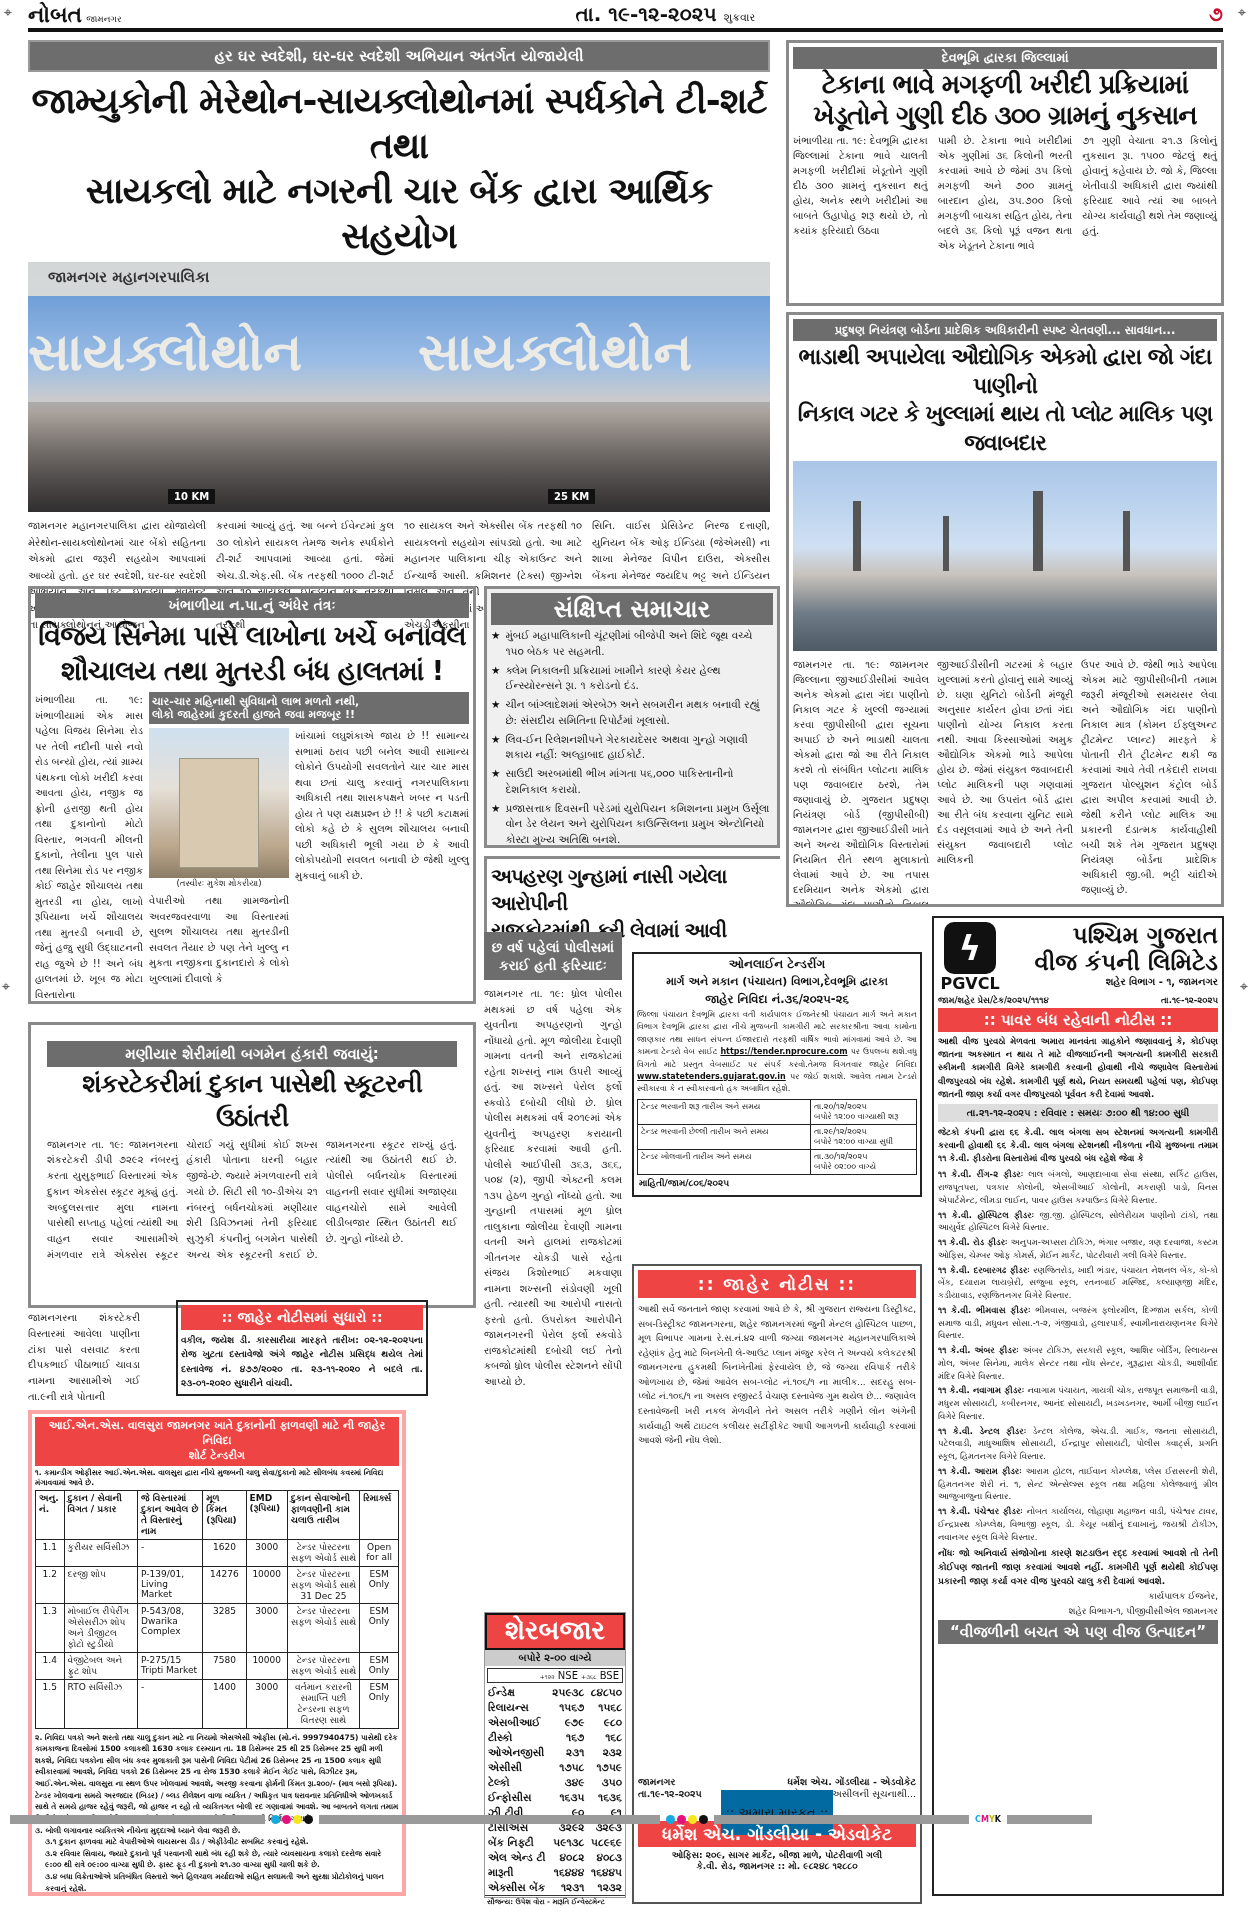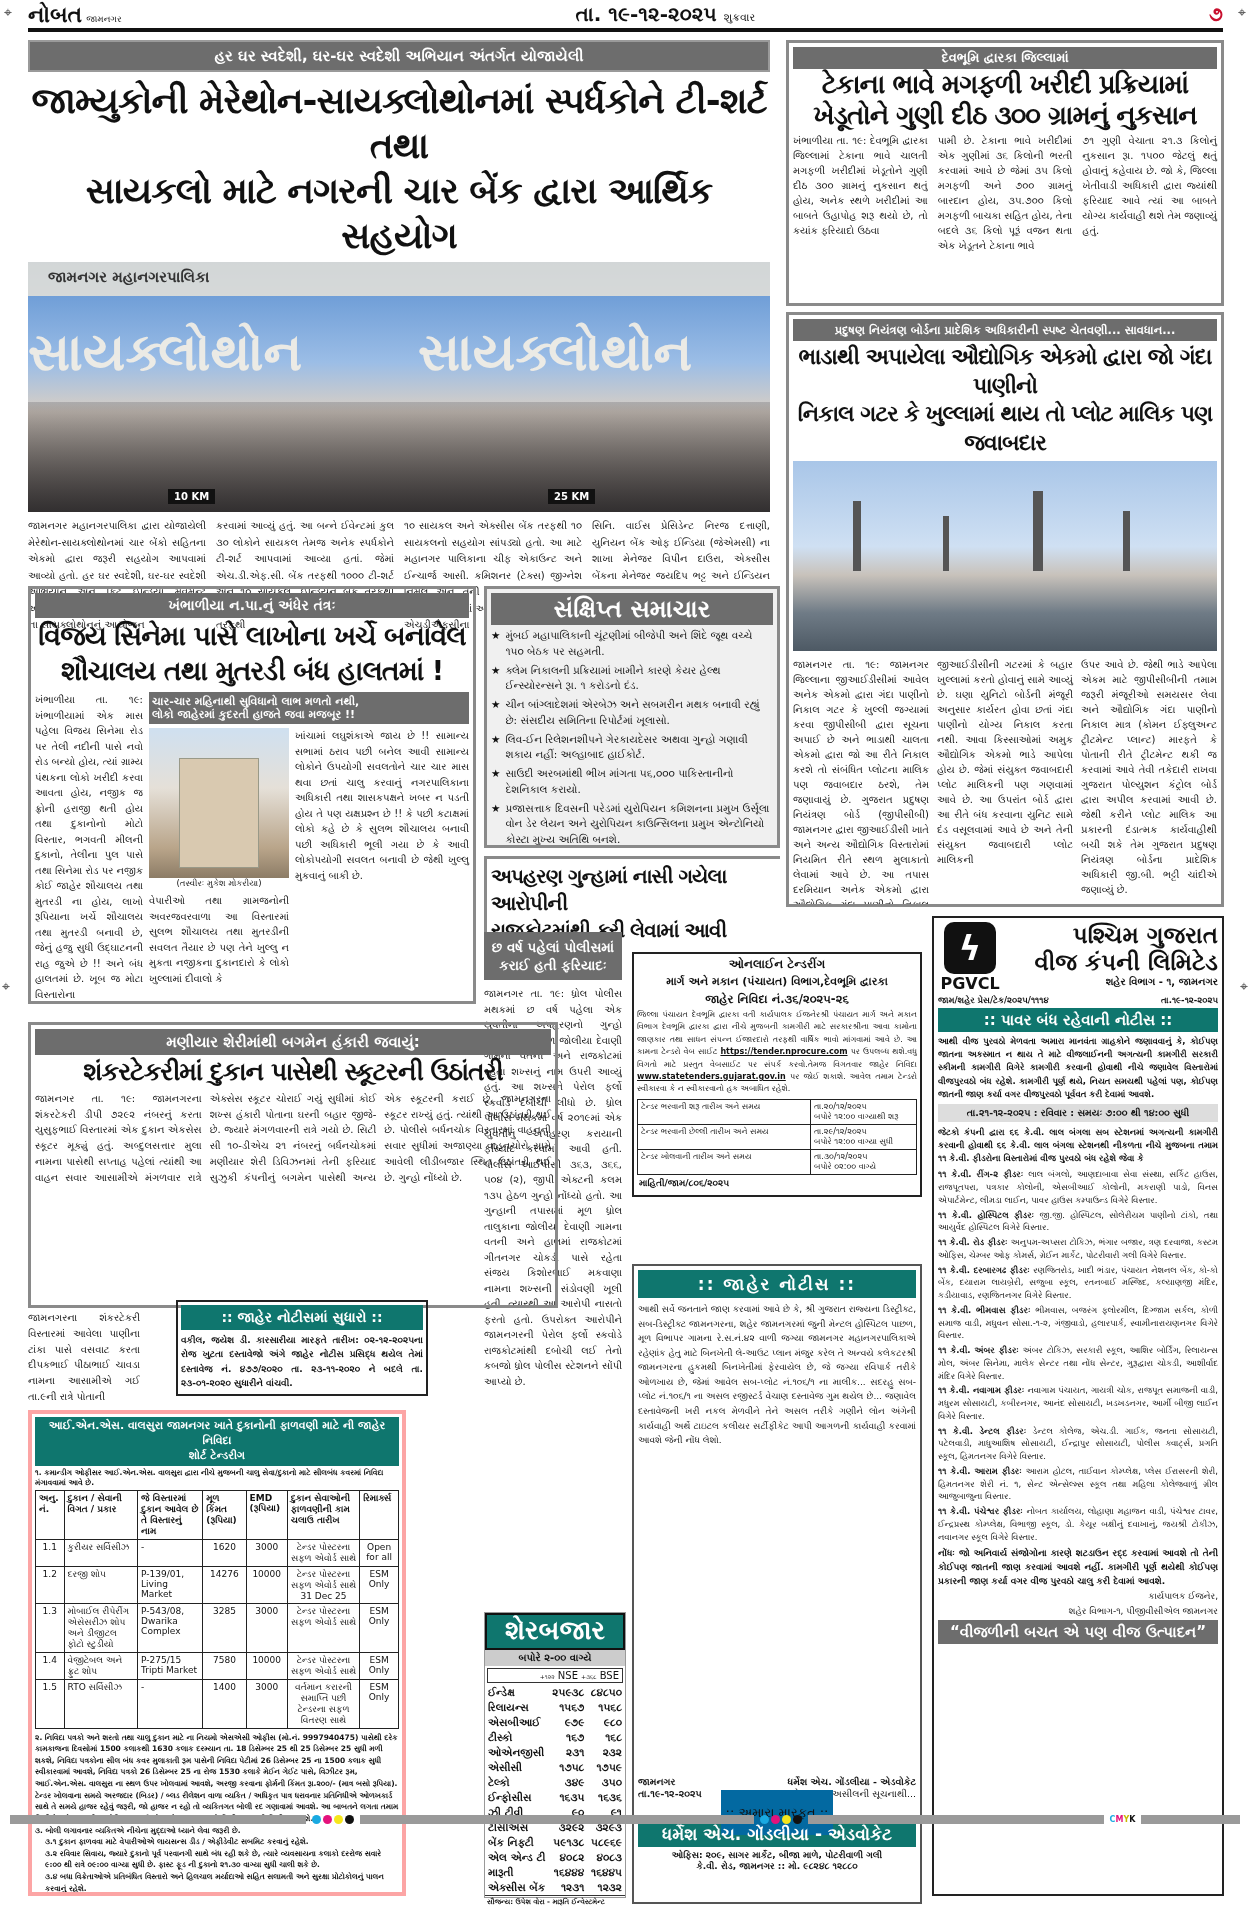--- a/index.html
+++ b/index.html
@@ -11,21 +11,21 @@
 .date{font-size:20px;font-weight:bold}
 .date small{font-size:11px;font-weight:normal}
 .pageno{font-size:20px;font-weight:bold;color:#c8102e}
 .reg{font-size:14px;color:#444}
 .kicker{background:#6d6d6d;color:#fff;text-align:center;font-weight:bold}
 .box{border:3px solid #8a8a8a}
 .headline{font-weight:bold;font-family:"DejaVu Sans",sans-serif;color:#111;line-height:1.25;letter-spacing:-1px}
 .cols{display:grid;gap:10px;font-size:10.5px;line-height:1.55;text-align:justify}
 .photo{background:linear-gradient(180deg,#5a8fd0 0%,#9bbde6 40%,#d9cfc4 60%,#8a7f74 100%)}
 .photo2{background:linear-gradient(180deg,#a9c6e8 0%,#cfe0f3 45%,#c8c2bb 60%,#6f7b86 80%,#4d5964 100%)}
-.blackbar{background:#0f766e;color:#fff;text-align:center;font-weight:bold}
+.blackbar{background:#ef4444;color:#fff;text-align:center;font-weight:bold}
 table{border-collapse:collapse;width:100%}
 td,th{border:1px solid #222;font-size:9px;padding:2px 3px;vertical-align:top}
 th{font-weight:bold;text-align:left}
 .num{text-align:center}
 .stock td{border:none;font-size:10.5px;font-weight:bold;padding:1px 3px}
 .stock td:nth-child(2),.stock td:nth-child(3){text-align:right}
 .bullet{display:flex;gap:5px;font-size:10.5px;line-height:1.5;margin:3px 0}
 .cmyk{display:inline-flex;gap:2px}
 .cmyk span{width:9px;height:9px;border-radius:50%;display:inline-block}
 .footbar{background:#9a9a9a;height:9px}
@@ -217,21 +217,21 @@
       <div>ધર્મેશ એચ. ગોંડલીયા - એડવોકેટ</div>
       <div style="font-weight:normal">તે અમારા અસીલની સૂચનાથી...</div>
     </div>
   </div>
   <div style="text-align:center;margin-top:2px"><span style="background:#0369a1;font-size:13px;padding:15px 5px">:: અમારા મારફત ::</span></div>
   <div class="blackbar" style="font-size:17px;padding:3px 0">ધર્મેશ એચ. ગોંડલીયા - એડવોકેટ</div>
   <div style="text-align:center;font-size:9px;font-weight:bold;margin-top:3px">ઓફિસ: ૨૦૯, સાગર માર્કેટ, બીજા માળે, પોટરીવાળી ગલી</div>
   <div style="text-align:center;font-size:9px;font-weight:bold">કે.વી. રોડ, જામનગર :: મો. ૯૮૨૪૮ ૧૨૮૮૦</div>
 </div>
 
-<div class="abs box" style="left:28px;top:1022px;width:530px;padding:4px;height:286px;overflow:hidden">
+<div class="abs box" style="left:28px;top:1022px;width:448px;padding:16px;height:286px;overflow:hidden">
   <div class="kicker" style="font-size:15px;padding:4px 0">મણીયાર શેરીમાંથી બગમેન હંકારી જવાયું:</div>
   <div class="headline" style="font-size:25px;text-align:center;line-height:1.35">શંકરટેકરીમાં દુકાન પાસેથી સ્કૂટરની ઉઠાંતરી</div>
   <p style="font-size:10px;line-height:1.58;text-align:justify;column-count:3;column-gap:8px;margin-top:2px">જામનગર તા. ૧૯: જામનગરના શંકરટેકરી ડીપી ૭૨૯૨ નંબરનું કરતા યુસુફભાઈ વિસ્તારમાં એક દુકાન એકસેસ સ્કૂટર મૂક્યું હતું. અબ્દુલસત્તાર મુલા નામના પાસેથી સપ્તાહ પહેલાં ત્યાંથી આ વાહન સવાર આસામીએ મંગળવાર રાત્રે એક્સેસ સ્કૂટર ચોરાઈ ગયું સુધીમાં કોઈ શખ્સ હંકારી પોતાના ઘરની બહાર જીજે-છે. જ્યારે મંગળવારની રાત્રે ગયો છે. સિટી સી ૧૦-ડીએચ ૨૧ નંબરનું બર્ધનચોકમાં મણીયાર શેરી ડિવિઝનમાં તેની ફરિયાદ સુઝુકી કંપનીનું બગમેન પાસેથી અન્ય એક સ્કૂટરની કરાઈ છે. જામનગરના સ્કૂટર રાખ્યું હતું. ત્યાંથી આ ઉઠાંતરી થઈ છે. પોલીસે બર્ધનચોક વિસ્તારમાં વાહનની સવાર સુધીમાં અજાણ્યા વાહનચોરો સામે આવેલી લીડીબજાર સ્થિત ઉઠાંતરી થઈ છે. ગુન્હો નોંધ્યો છે.</p>
 </div>
 <div class="abs" style="left:28px;top:1310px;width:112px;height:120px;overflow:hidden">
   <p style="font-size:10px;line-height:1.58;text-align:justify">જામનગરના શંકરટેકરી વિસ્તારમાં આવેલા પાણીના ટાંકા પાસે વસવાટ કરતા દીપકભાઈ પીઠાભાઈ ચાવડા નામના આસામીએ ગઈ તા.૯ની રાત્રે પોતાની</p>
 </div>
 
 <div class="abs" style="left:176px;top:1300px;width:252px;border:2px solid #222;padding:3px">
   <div class="blackbar" style="font-size:14px;padding:4px 0">:: જાહેર નોટીસમાં સુધારો ::</div>
@@ -439,21 +439,21 @@
       <p style="font-size:8.5px;line-height:1.5;font-weight:bold;text-align:justify;margin-bottom:2px"><span>૧૧ કે.વી. પંચેશ્વર ફીડરઃ</span> <span style="font-weight:normal">નોબત કાર્યાલય, લોહાણા મહાજન વાડી, પંચેશ્વર ટાવર, ઈન્દ્રપ્રસ્થ કોમ્પ્લેક્ષ, વિભાજી સ્કૂલ, ડો. કેયૂર બક્ષીનું દવાખાનું, જયશ્રી ટોકીઝ, નવાનગર સ્કૂલ વિગેરે વિસ્તાર.</span></p>
     </div>
   <p style="font-size:9px;line-height:1.55;font-weight:bold;margin-top:4px;text-align:justify">નોંધઃ જો અનિવાર્ય સંજોગોના કારણે શટડાઉન રદ્દ કરવામાં આવશે તો તેની કોઈપણ જાતની જાણ કરવામાં આવશે નહીં. કામગીરી પૂર્ણ થયેથી કોઈપણ પ્રકારની જાણ કર્યા વગર વીજ પુરવઠો ચાલુ કરી દેવામાં આવશે.</p>
   <div style="text-align:right;font-size:9px;font-weight:normal;line-height:1.6">
     <div>કાર્યપાલક ઈજનેર,</div>
     <div>શહેર વિભાગ-૧, પીજીવીસીએલ જામનગર</div>
   </div>
   <div class="kicker" style="font-size:15px;padding:3px 0;margin-top:2px">“વીજળીની બચત એ પણ વીજ ઉત્પાદન”</div>
 </div>
 
-<div class="abs" style="left:10px;top:1815px;width:1230px;display:flex;gap:6px;align-items:flex-start">
+<div class="abs" style="left:10px;top:1815px;width:1082px;display:flex;gap:6px;align-items:flex-start">
   <div class="footbar" style="flex:3"></div>
   <div class="cmyk">
       <span style="background:#19a9e1"></span>
       <span style="background:#e4127c"></span>
       <span style="background:#f6e61b"></span>
       <span style="background:#111"></span>
     </div>
   <div class="footbar" style="flex:4"></div>
   <div class="cmyk">
       <span style="background:#19a9e1"></span>

